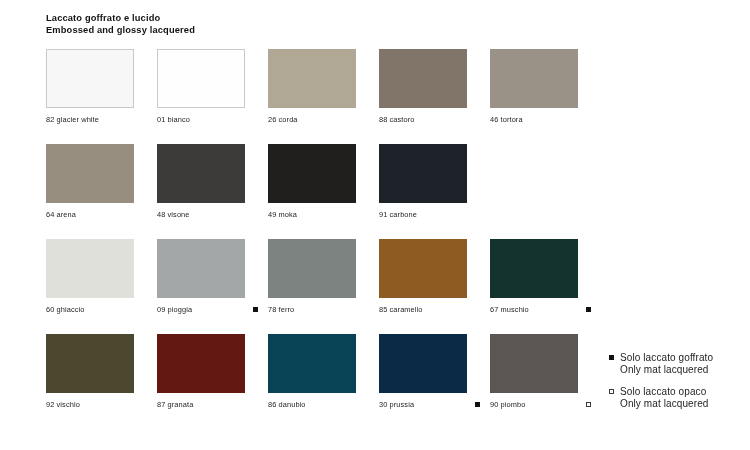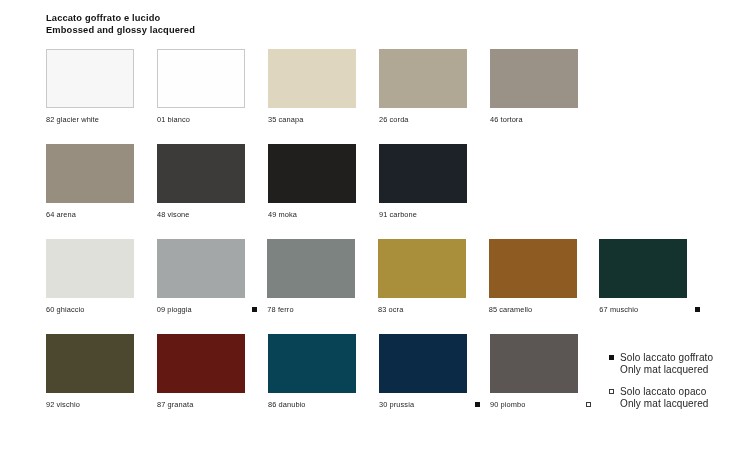--- a/index.html
+++ b/index.html
@@ -135,30 +135,30 @@
           </div>
         </div>
         <div class="cell">
           <div class="swatch bordered" style="background: rgb(254, 254, 254);"></div>
           <div class="caption">
             <span class="name">01 bianco</span>
             <span class="mark none"></span>
           </div>
         </div>
         <div class="cell">
-          <div class="swatch" style="background: rgb(223, 214, 192);"></div>
-          <div class="caption">
-            <span class="name">35 canapa</span>
-            <span class="mark none"></span>
-          </div>
-        </div>
-        <div class="cell">
           <div class="swatch" style="background: rgb(176, 168, 148);"></div>
           <div class="caption">
             <span class="name">26 corda</span>
+            <span class="mark none"></span>
+          </div>
+        </div>
+        <div class="cell">
+          <div class="swatch" style="background: rgb(128, 117, 104);"></div>
+          <div class="caption">
+            <span class="name">88 castoro</span>
             <span class="mark none"></span>
           </div>
         </div>
         <div class="cell">
           <div class="swatch" style="background: rgb(155, 146, 135);"></div>
           <div class="caption">
             <span class="name">46 tortora</span>
             <span class="mark none"></span>
           </div>
         </div>
@@ -205,27 +205,20 @@
           <div class="swatch" style="background: rgb(164, 167, 168);"></div>
           <div class="caption">
             <span class="name">09 pioggia</span>
             <span class="mark filled"></span>
           </div>
         </div>
         <div class="cell">
           <div class="swatch" style="background: rgb(124, 131, 129);"></div>
           <div class="caption">
             <span class="name">78 ferro</span>
-            <span class="mark none"></span>
-          </div>
-        </div>
-        <div class="cell">
-          <div class="swatch" style="background: rgb(169, 142, 60);"></div>
-          <div class="caption">
-            <span class="name">83 ocra</span>
             <span class="mark none"></span>
           </div>
         </div>
         <div class="cell">
           <div class="swatch" style="background: rgb(142, 92, 34);"></div>
           <div class="caption">
             <span class="name">85 caramello</span>
             <span class="mark none"></span>
           </div>
         </div>

